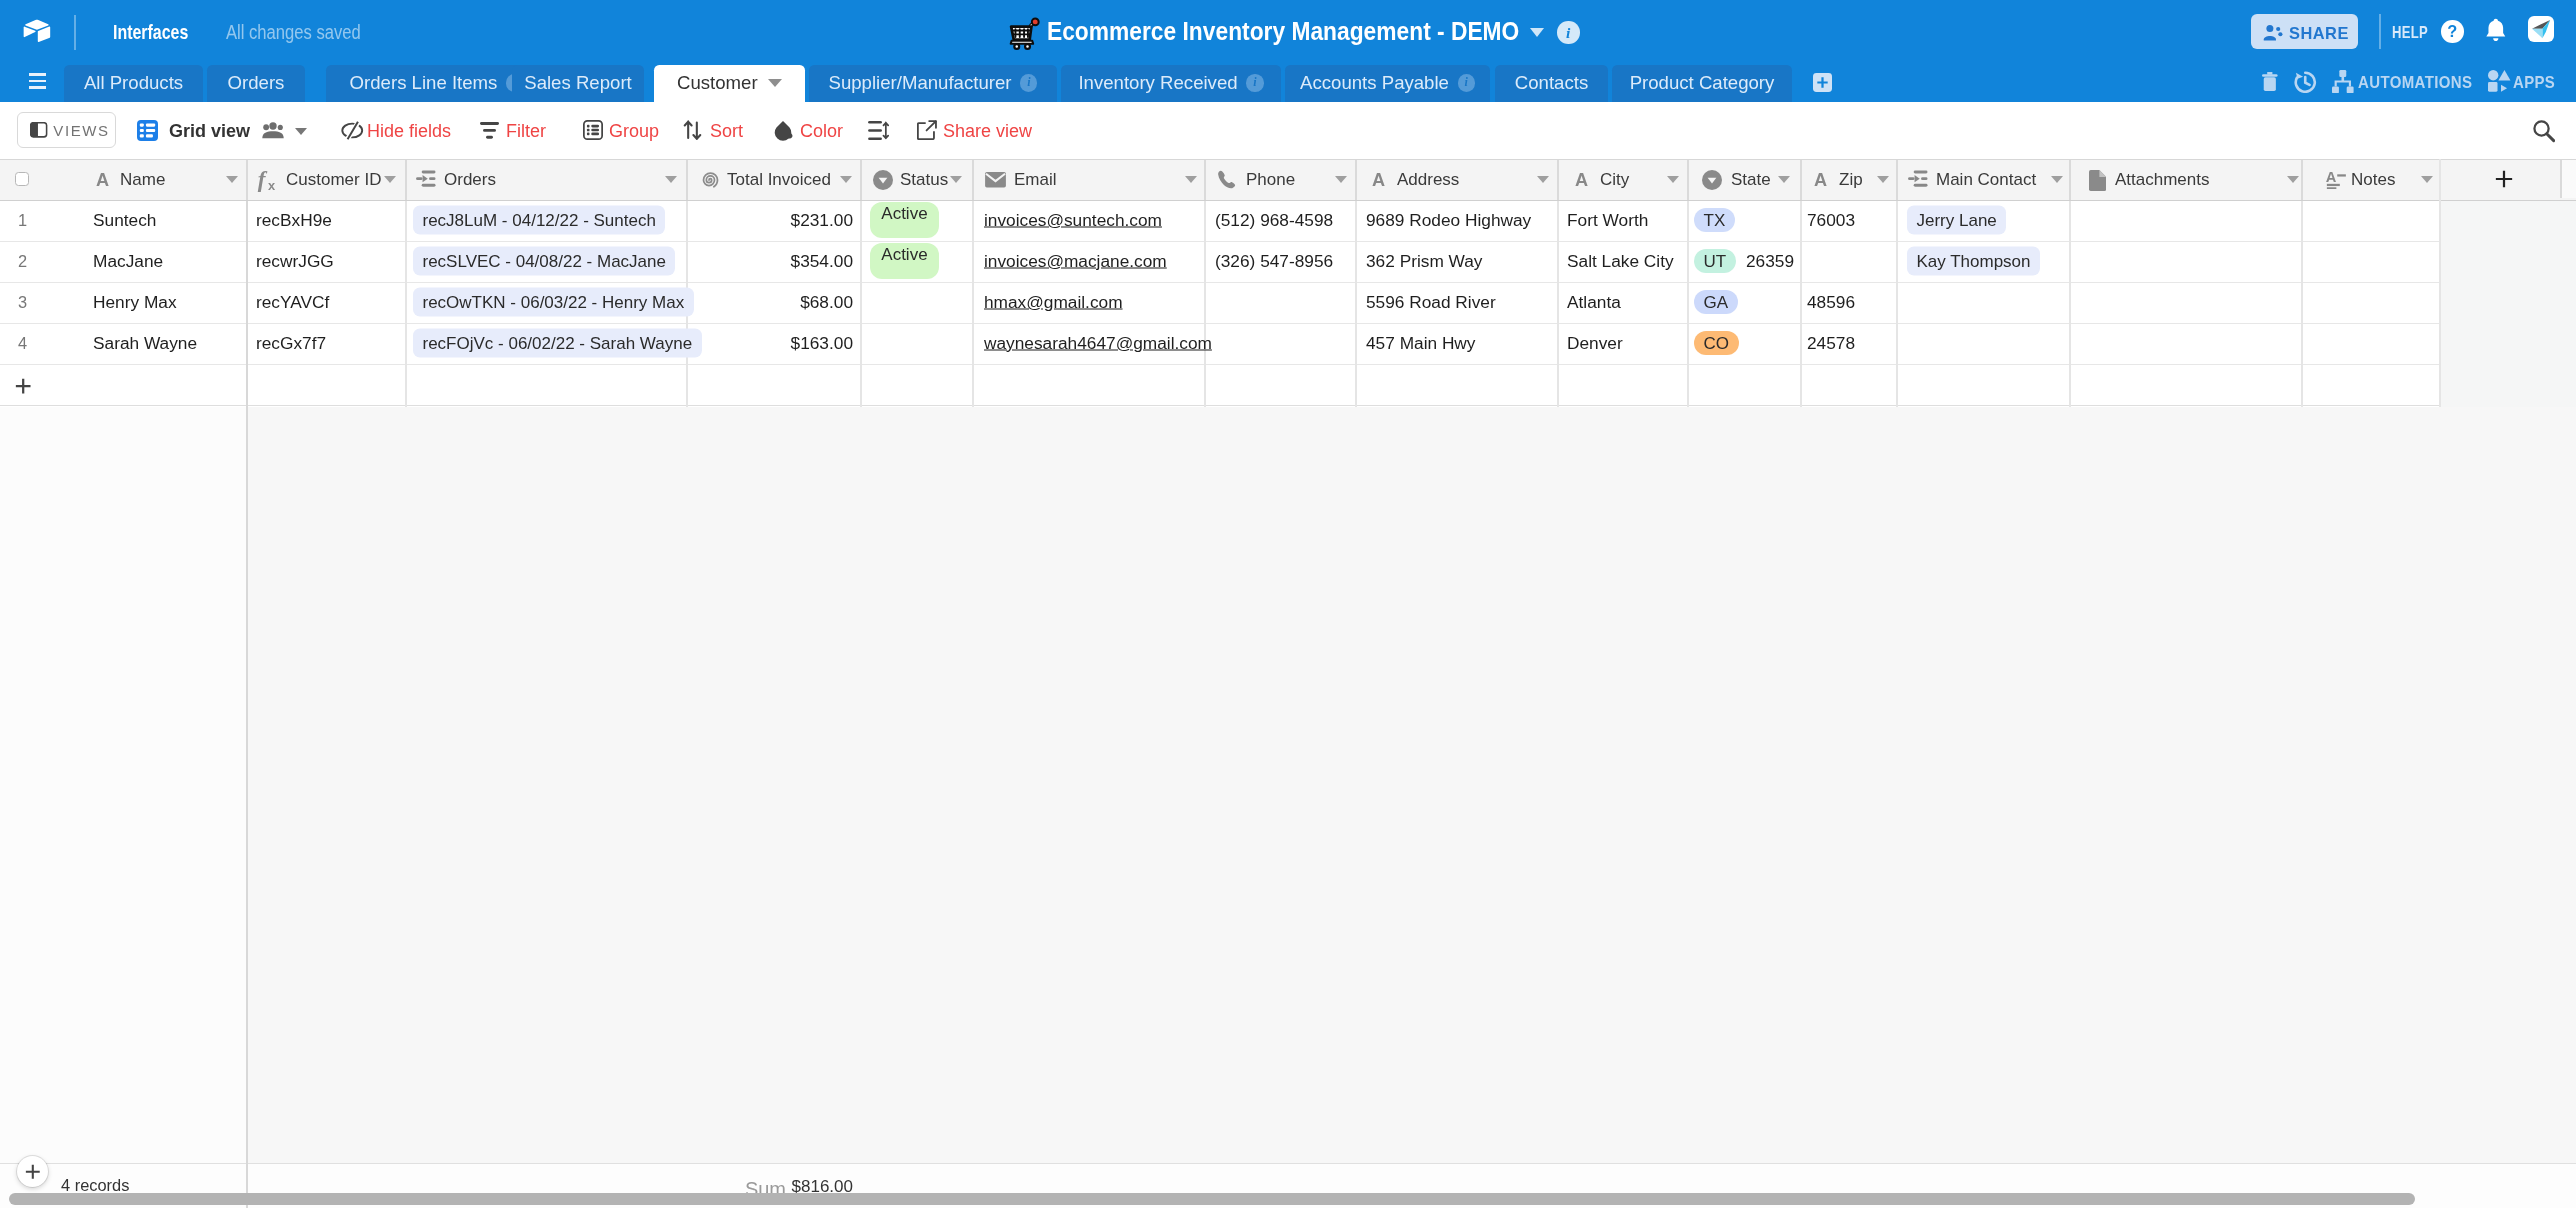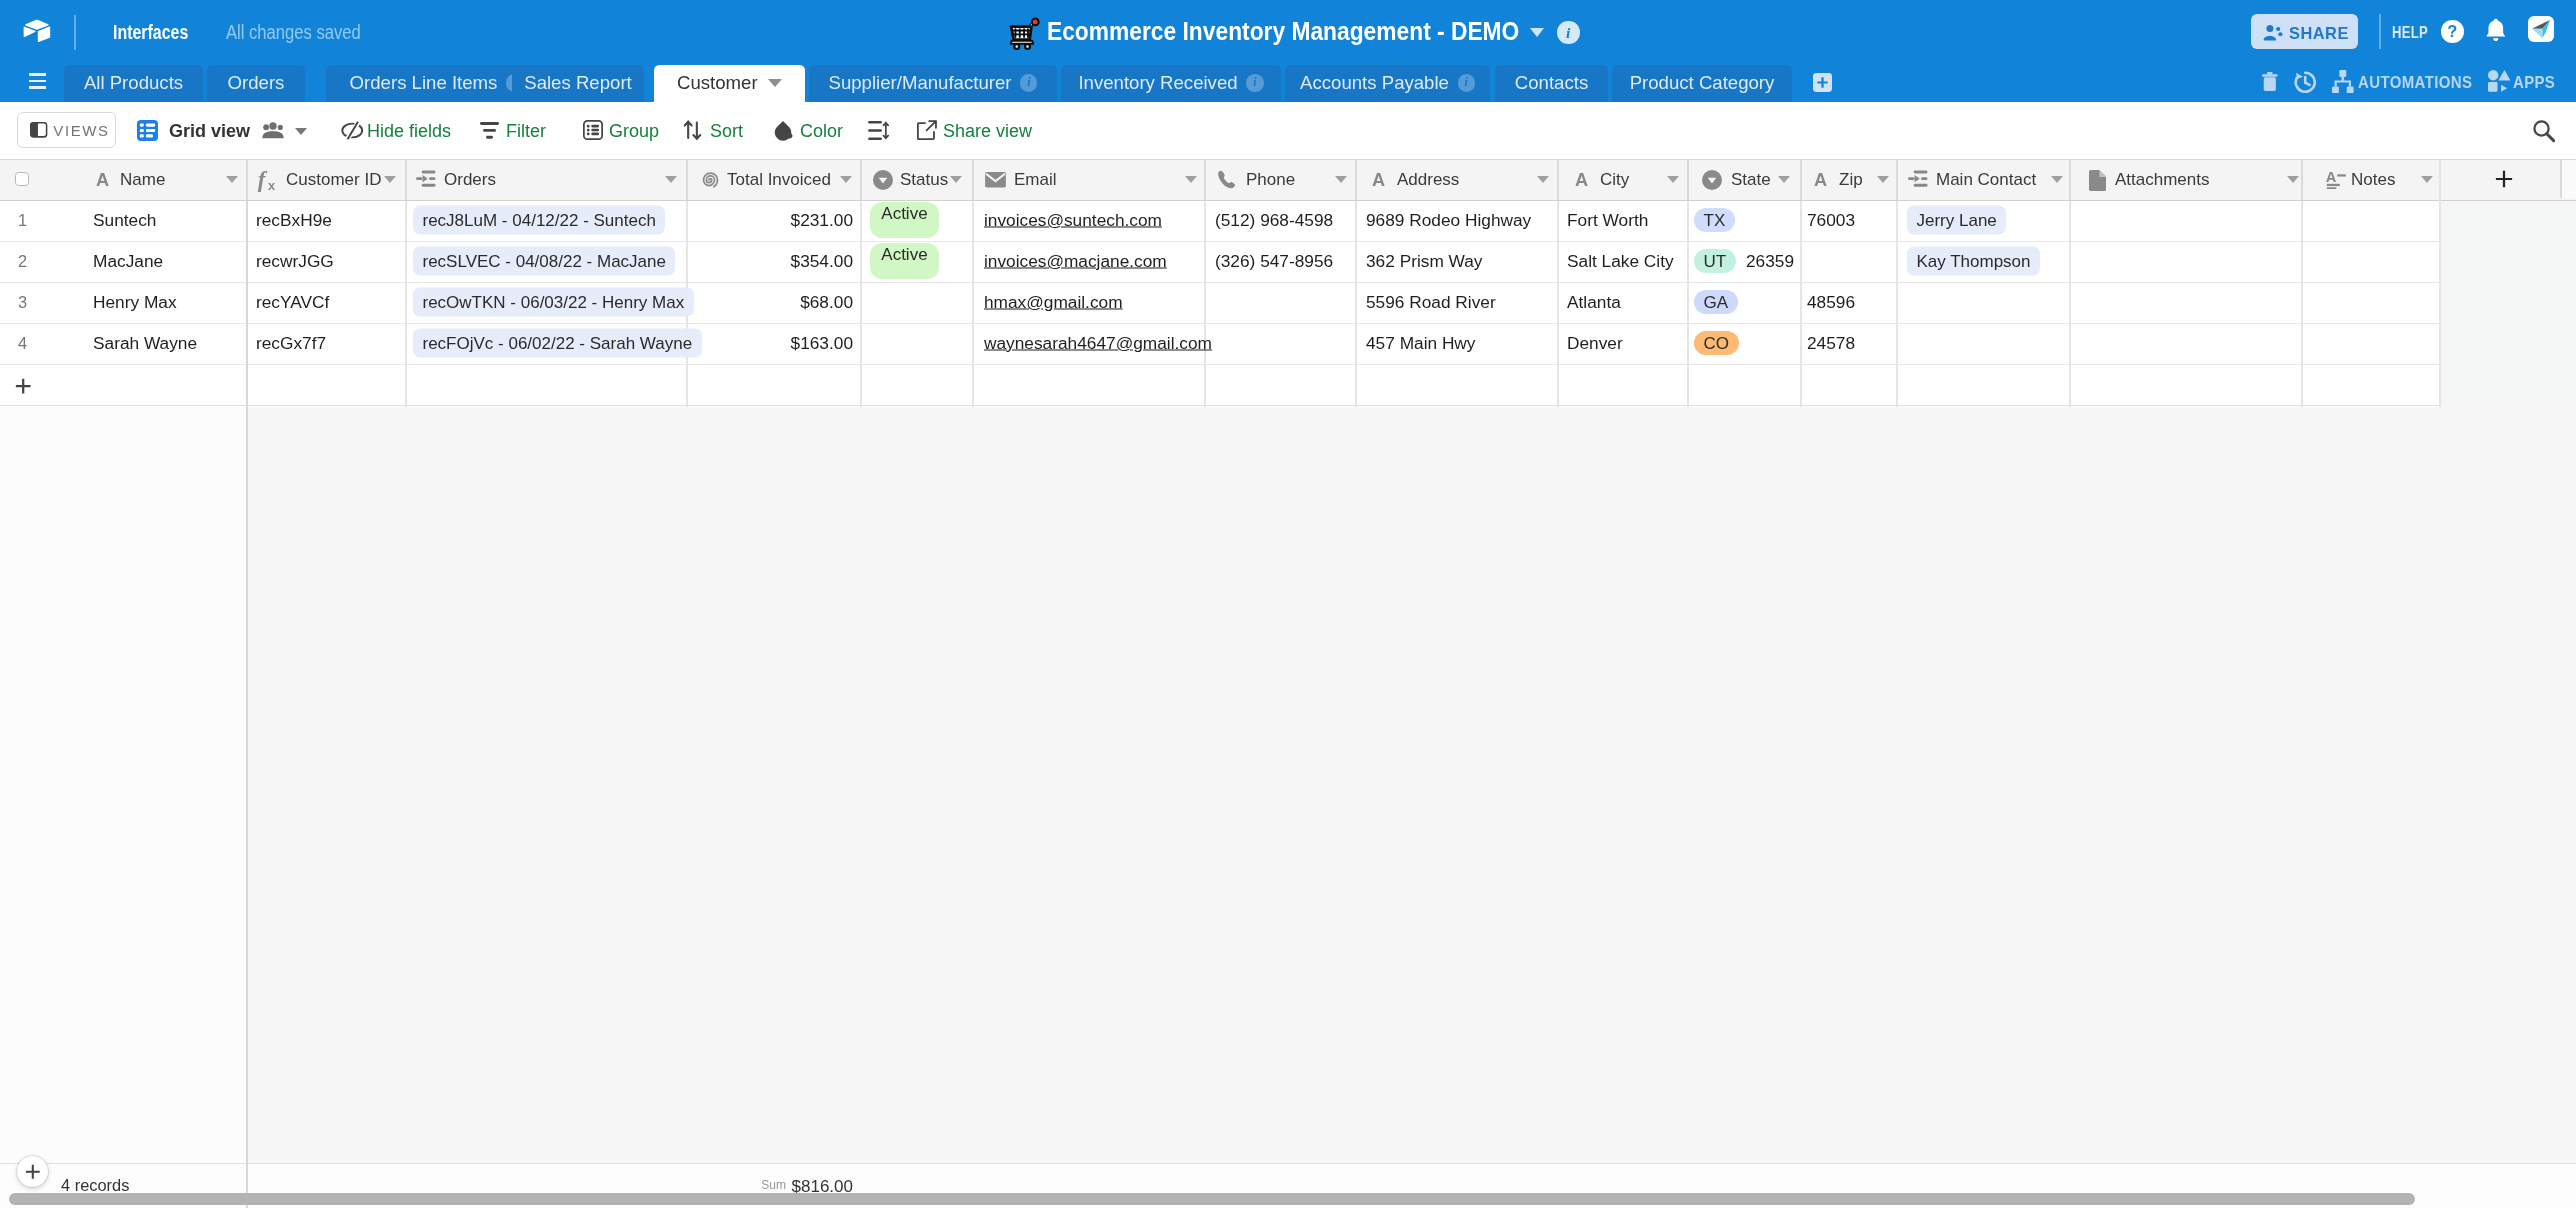--- a/index.html
+++ b/index.html
@@ -14,21 +14,21 @@
   .tab { position:absolute; top:2.6px; height:37px; border-radius:5.2px 5.2px 0 0;
      background:#1876c6; color:#dcebfa; font-size:18.6px; display:flex; align-items:center;
      justify-content:center; }
   .tab.active { background:#fff; color:#333; }
   .info-i { display:inline-block; width:17.3px; height:17.3px; border-radius:50%;
      background:#549bd8; color:#1876c6; font-size:12px; font-weight:bold; text-align:center;
      line-height:17.3px; margin-left:8.7px; font-family:"Liberation Serif",serif; font-style:italic;}
 
   
   #toolbar { position:absolute; left:0; top:102px; width:2576px; height:57px; background:#fff; }
-  .tbtxt { position:absolute; font-size:18px; color:#15803d; top:50%; transform:translateY(-50%); white-space:nowrap; }
+  .tbtxt { position:absolute; font-size:18px; color:#ef4444; top:50%; transform:translateY(-50%); white-space:nowrap; }
 
   
   #gridhead { position:absolute; left:0; top:159px; width:2576px; height:42px; background:#f4f4f4;
       border-top:1.7px solid #d7d7d7; border-bottom:1.7px solid #d0d0d0; }
   .hlabel { position:absolute; font-size:17px; color:#3a3a3a; top:50%; transform:translateY(-50%); white-space:nowrap;}
   .hcaret { position:absolute; top:16.4px; width:0; height:0;
       border-left:6.5px solid transparent; border-right:6.5px solid transparent; border-top:7.8px solid #9f9f9f; }
   .hicon { position:absolute; top:9.5px; }
   #gridhead .vline { background:#dadada; }
   .vline { position:absolute; width:1.7px; background:#e5e5e5; }
@@ -459,21 +459,21 @@
           <path d="M9.5 1 V18 M1 9.5 H18" stroke="#444" stroke-width="2.6"></path>
         </svg>
     </div>
   </div>
   <div id="belowgrid">
       <div id="belowleft"></div>
     </div>
 
   <div id="footer">
     <div class="abs" style="left:61px;top:12px;font-size:16.4px;color:#333">4 records</div>
-    <div class="abs" style="right:1790px;top:14px;font-size:12px;color:#9a9a9a">Sum</div>
+    <div class="abs" style="right:1790px;top:14px;font-size:20px;color:#9a9a9a">Sum</div>
     <div class="abs" style="right:1723px;top:12.6px;font-size:17px;color:#333">$816.00</div>
   </div>
   <div class="abs" style="left:17.3px;top:1156px;width:31px;height:31px;border-radius:50%;background:#fff;box-shadow:0 0 0 0.9px rgba(0,0,0,0.1),0 1.7px 5.2px rgba(0,0,0,0.18)">
     <svg class="abs" style="left:7.8px;top:7.8px" width="15.6" height="15.6" viewBox="0 0 18 18">
         <path d="M9 1 V17 M1 9 H17" stroke="#444" stroke-width="2.4"></path>
       </svg>
   </div>
   <div id="hscroll"></div>
 </div>
 

